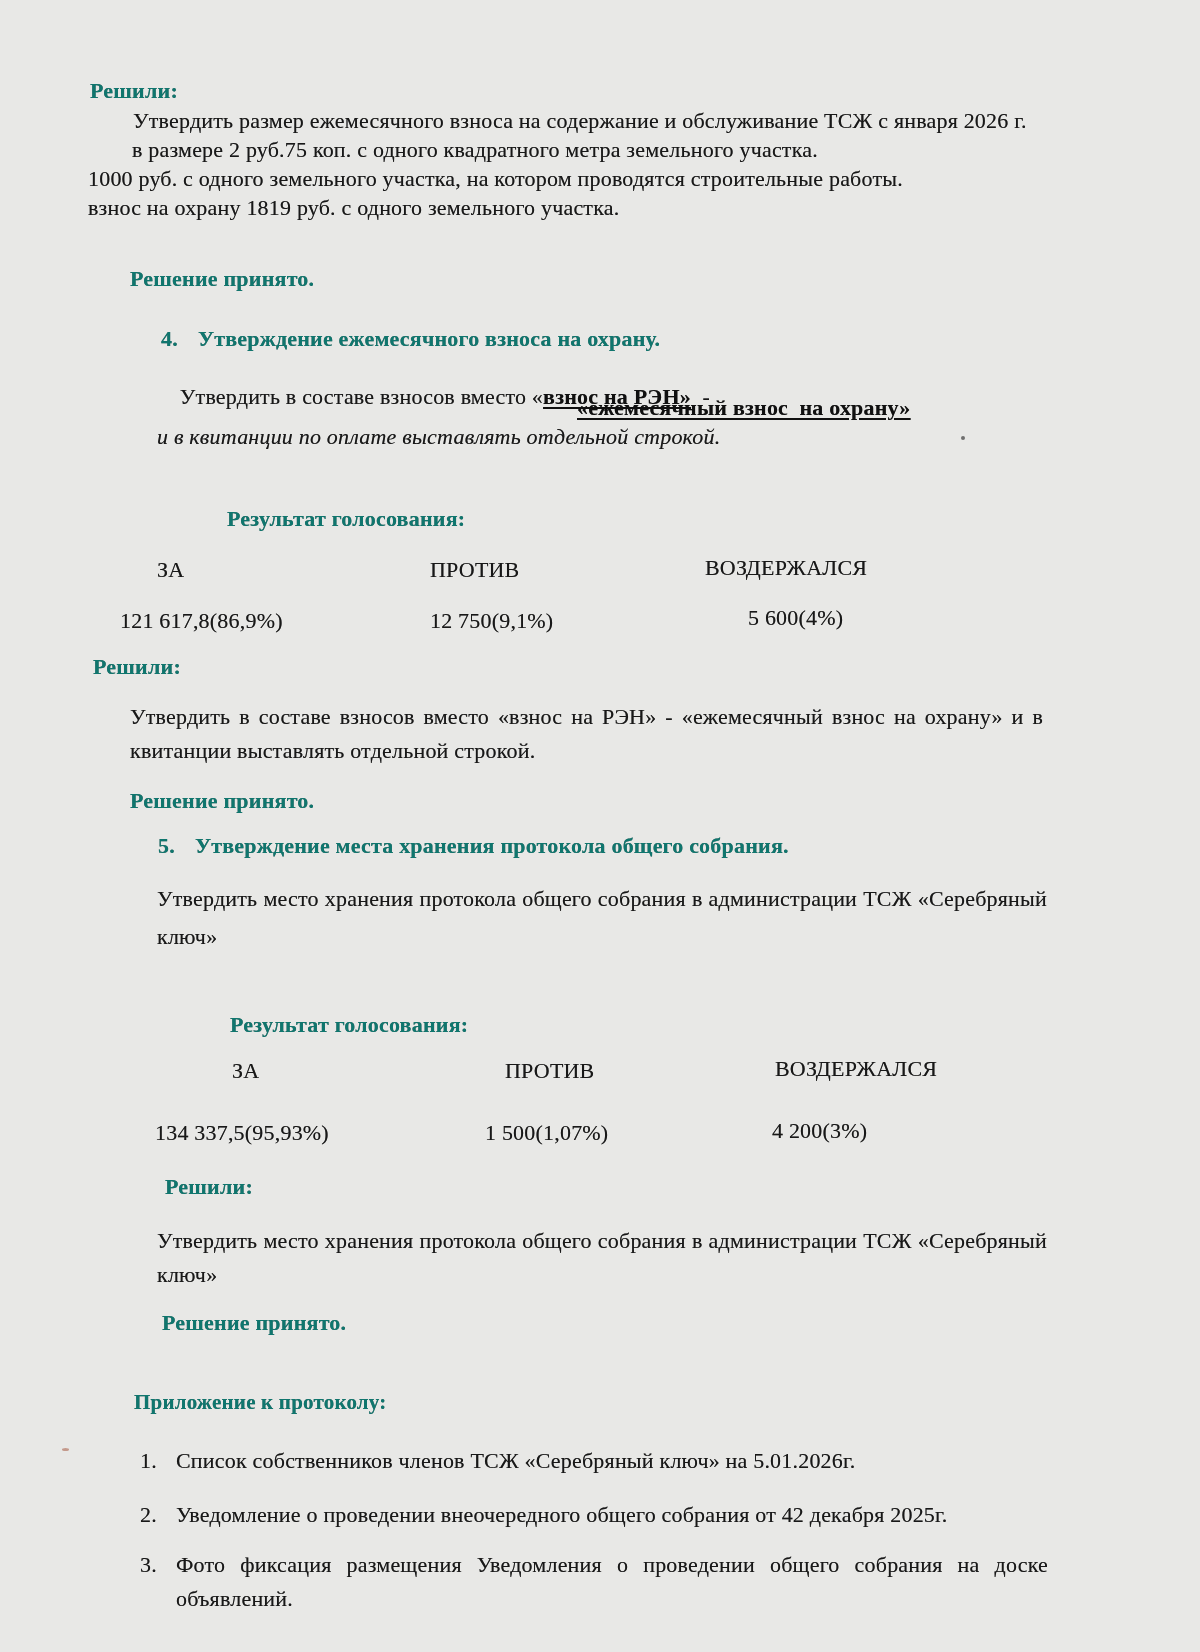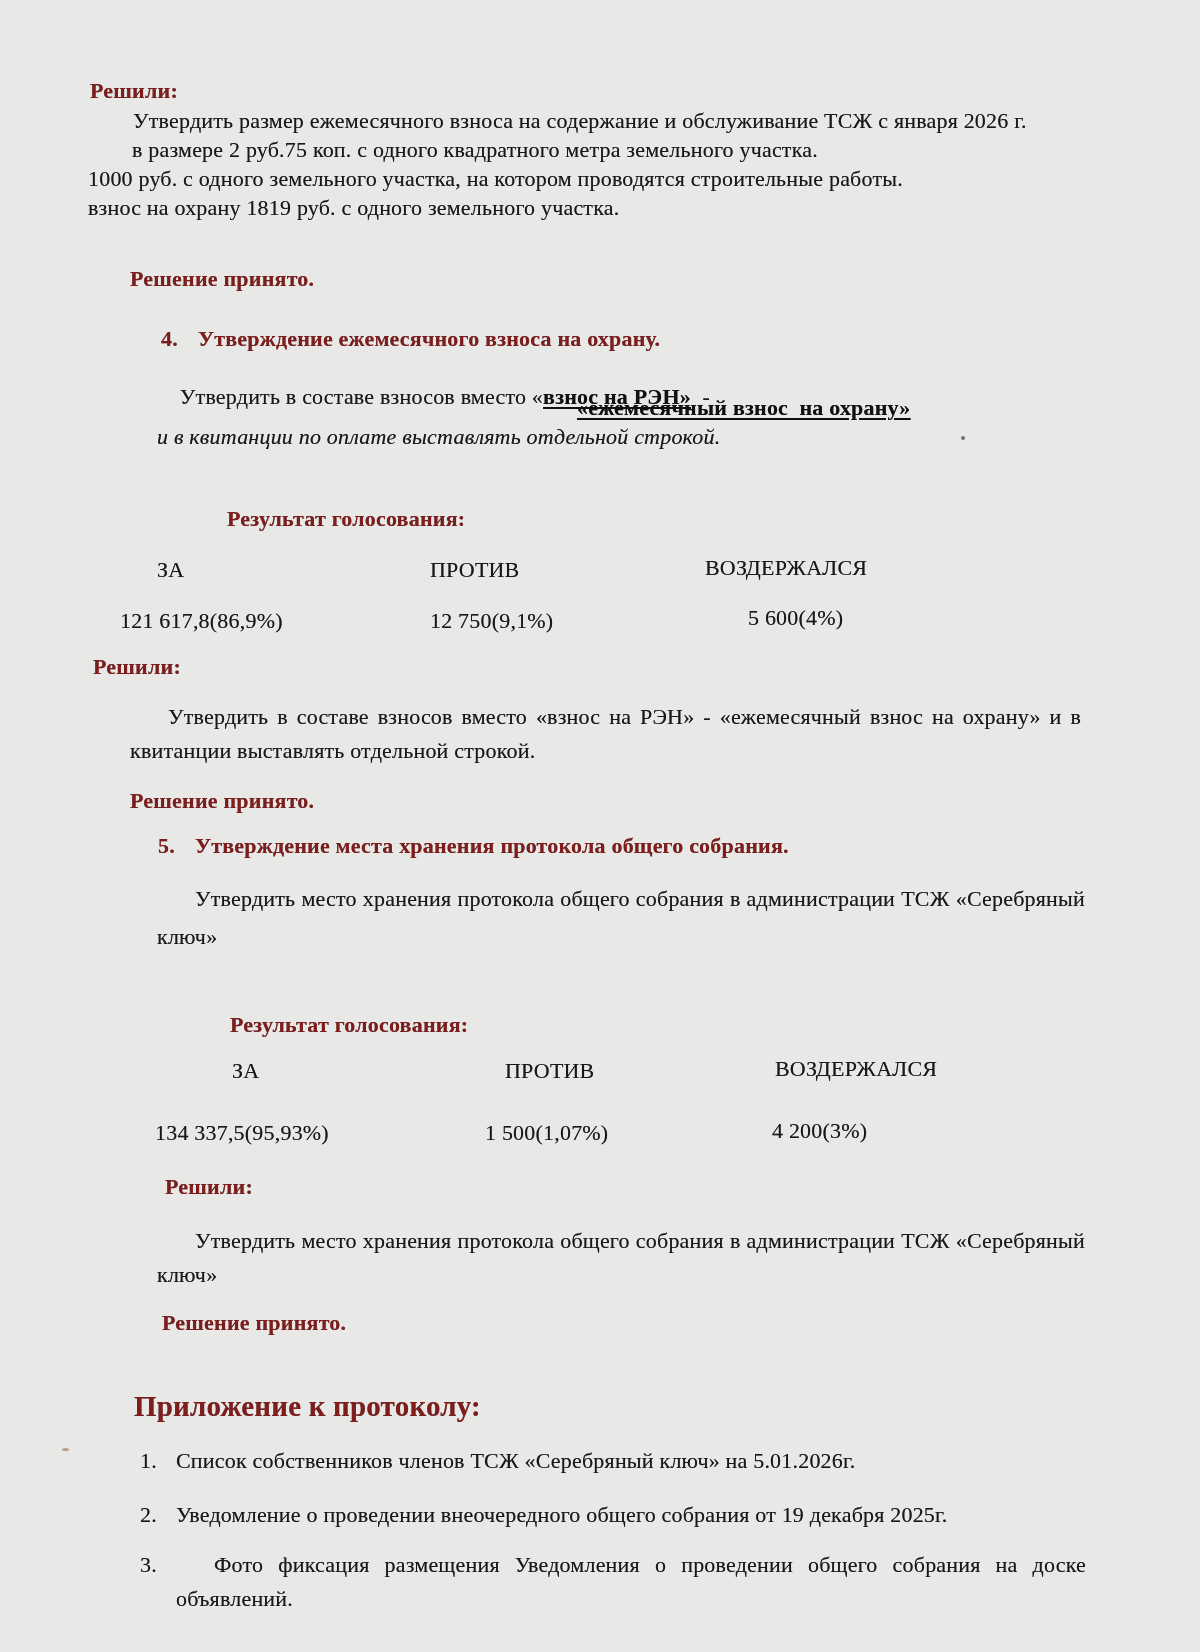--- a/index.html
+++ b/index.html
@@ -9,25 +9,25 @@
     margin:0 auto;
     background:#e8e8e6;
     font-family:"Liberation Serif", serif;
     color:#181818;
     font-size:22px;
     letter-spacing:.2px;
     text-shadow:0 0 .5px rgba(25,25,25,.55);
     overflow:hidden;
   }
   .abs{position:absolute;white-space:nowrap;}
-  .b{font-weight:700;color:#7f1d1d;}
+  .b{font-weight:700;color:#0f766e;}
   .emph{font-weight:700;text-decoration:underline;text-underline-offset:3px;color:#101010;}
   .prewrap{white-space:pre-wrap;}
-  .just{text-align:justify;text-align-last:justify;white-space:normal;margin-left:38px;}
-  .big{font-size:29px;}
+  .just{text-align:justify;text-align-last:justify;white-space:normal;}
+  .big{font-size:21px;}
   .artifact{position:absolute;border-radius:50%;}
 </style>
 </head>
 <body>
 
 <div class="page">
 
   <div class="abs b" style="left:90px;top:78px;">Решили:</div>
   <div class="abs" style="left:133px;top:108px;">Утвердить размер ежемесячного взноса на содержание и обслуживание ТСЖ с января 2026 г.</div>
   <div class="abs" style="left:88px;top:137px;margin-left:44px;">в размере 2 руб.75 коп. с одного квадратного метра земельного участка.</div>
@@ -78,21 +78,21 @@
   <div class="abs" style="left:157px;top:1262px;">ключ»</div>
 
   <div class="abs b" style="left:162px;top:1310px;">Решение принято.</div>
 
   <div class="abs b big" style="left:134px;top:1390px;">Приложение к протоколу:</div>
 
   <div class="abs" style="left:140px;top:1448px;">1.</div>
   <div class="abs" style="left:176px;top:1448px;">Список собственников членов ТСЖ «Серебряный ключ» на 5.01.2026г.</div>
 
   <div class="abs" style="left:140px;top:1502px;">2.</div>
-  <div class="abs" style="left:176px;top:1502px;">Уведомление о проведении внеочередного общего собрания от 19 декабря 2025г.</div>
+  <div class="abs" style="left:176px;top:1502px;">Уведомление о проведении внеочередного общего собрания от 42 декабря 2025г.</div>
 
   <div class="abs" style="left:140px;top:1552px;">3.</div>
   <div class="abs just" style="left:176px;top:1552px;width:872px;">Фото фиксация размещения Уведомления о проведении общего собрания на доске</div>
   <div class="abs" style="left:176px;top:1586px;">объявлений.</div>
 
   <div class="artifact" style="left:961px;top:436px;width:4px;height:4px;background:#6f6f6f;"></div>
   <div class="artifact" style="left:62px;top:1448px;width:7px;height:3px;background:#c49a8c;"></div>
 
 </div>
 

